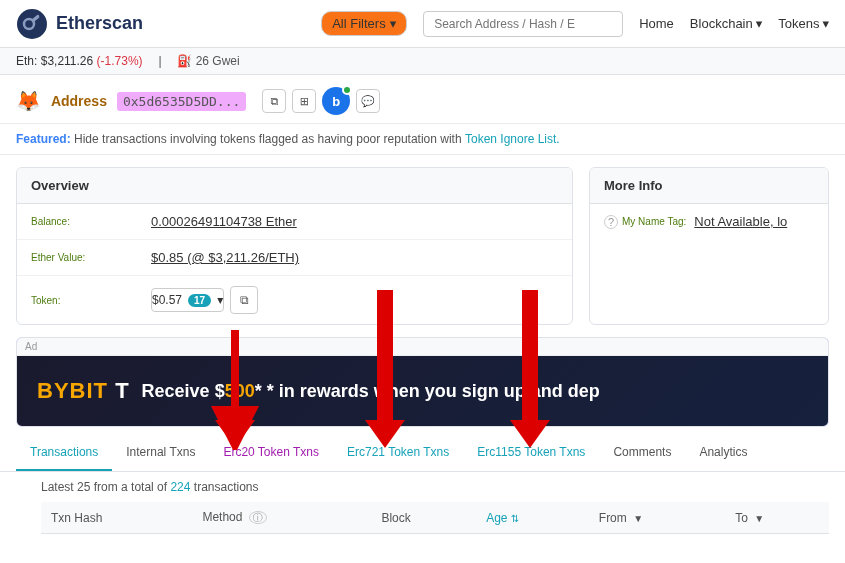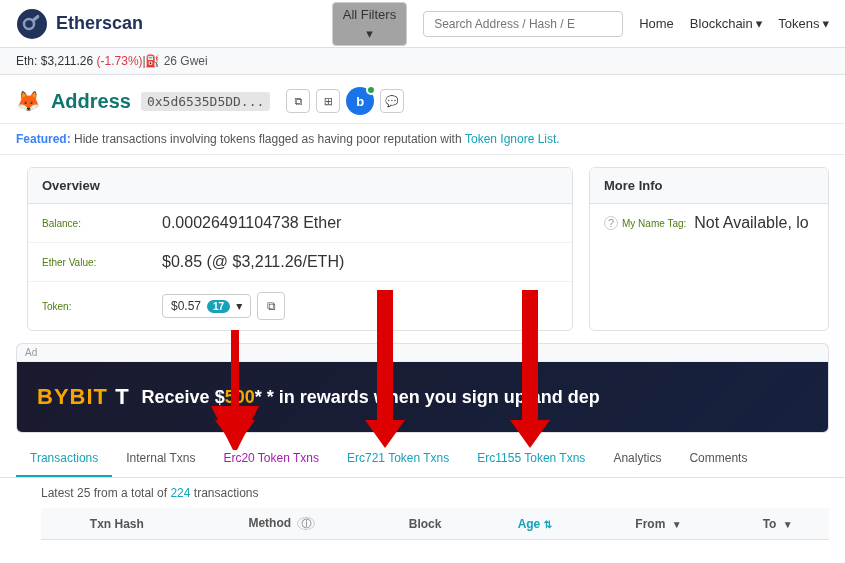--- a/index.html
+++ b/index.html
@@ -32,27 +32,26 @@
     .header-right {
       display: flex;
       align-items: center;
       gap: 12px;
     }
     .filters-btn {
       display: flex;
       align-items: center;
       gap: 4px;
       border: 1px solid #ccc;
-      border-radius: 4px;
+      border-radius: 10px;
       padding: 4px 10px;
-      background: #a3a3a3;
+      background: #f97316;
       cursor: pointer;
       font-size: 13px;
       color: #333;
-      flex-direction: column;
     }
     .search-bar {
       border: 1px solid #ccc;
       border-radius: 4px;
       padding: 5px 10px;
       width: 200px;
       font-size: 12px;
       color: #999;
       background: #fff;
     }
@@ -69,21 +68,21 @@
       align-items: center;
       gap: 3px;
     }
 
     
     .sub-header {
       background: #f8f9fa;
       padding: 6px 16px;
       display: flex;
       align-items: center;
-      gap: 0;
+      gap: 16px;
       border-bottom: 1px solid #e0e0e0;
       font-size: 12px;
       color: #555;
     }
     .eth-price {
       color: #333;
       font-weight: 500;
     }
     .eth-change {
       color: #dc3545;
@@ -97,31 +96,31 @@
 
     
     .address-section {
       padding: 12px 16px 8px 16px;
       border-bottom: 1px solid #e9ecef;
       display: flex;
       align-items: center;
       gap: 10px;
     }
     .address-title {
-      font-size: 20px;
+      font-size: 14px;
       font-weight: 600;
-      color: #0f766e;
+      color: #a16207;
       display: flex;
       align-items: center;
       gap: 8px;
     }
     .address-hash {
       font-size: 14px;
       color: #555;
-      background: #e5e5e5;
+      background: #f0abfc;
       padding: 2px 6px;
       border-radius: 3px;
     }
     .address-icons {
       display: flex;
       align-items: center;
       gap: 6px;
       margin-left: 6px;
     }
     .icon-btn {
@@ -177,21 +176,20 @@
     .featured-bold {
       font-weight: 700;
       color: #3b82f6;
     }
 
     
     .content-area {
       display: flex;
       gap: 16px;
       padding: 12px 16px;
-      margin-left: 11px;
     }
 
     
     .overview-card {
       border: 1px solid #dee2e6;
       border-radius: 6px;
       flex: 1;
       overflow: hidden;
     }
     .card-header {
@@ -215,31 +213,32 @@
       border-bottom: none;
     }
     .info-label {
       width: 120px;
       color: #4d7c0f;
       font-size: 10px;
       flex-shrink: 0;
     }
     .info-value {
       color: #333;
-      font-size: 16px;
+      font-size: 13px;
+      text-decoration: underline;
     }
     .token-dropdown {
       display: flex;
       align-items: center;
       gap: 6px;
     }
     .token-select {
       border: 1px solid #ccc;
       border-radius: 4px;
-      padding: 4px 8px;
+      padding: 4px 0;
       font-size: 12px;
       color: #333;
       background: #fff;
       cursor: pointer;
       display: flex;
       align-items: center;
       gap: 6px;
     }
     .token-count-badge {
       background: #17a2b8;
@@ -352,24 +351,24 @@
     .table-info a {
       color: #17a2b8;
       text-decoration: none;
     }
     .data-table {
       width: 100%;
       border-collapse: collapse;
     }
     .data-table th {
       padding: 8px 10px;
-      text-align: center;
-      font-size: 12px;
-      color: #555;
-      font-weight: 700;
+      text-align: left;
+      font-size: 12px;
+      color: #555;
+      font-weight: 400;
       border-bottom: 1px solid #dee2e6;
       background: #f8f9fa;
     }
     .data-table th .sort-icon {
       font-size: 10px;
       color: #17a2b8;
       cursor: pointer;
     }
 
     
@@ -518,22 +517,22 @@
     </div>
   </div>
 
   <div class="tabs-section">
     <div class="tabs-row">
       <div class="tab active">Transactions</div>
       <div class="tab">Internal Txns</div>
       <div class="tab highlighted" style="color:#a21caf; font-weight:500;">Erc20 Token Txns</div>
       <div class="tab highlighted" style="color:#17a2b8; font-weight:500;">Erc721 Token Txns</div>
       <div class="tab highlighted" style="color:#17a2b8; font-weight:500;">Erc1155 Token Txns</div>
+      <div class="tab">Comments</div>
       <div class="tab">Analytics</div>
-      <div class="tab">Comments</div>
     </div>
   </div>
 
   <div class="table-section">
     <div class="table-info">
       <span>Latest 25 from a total of</span>
       <a href="#">224</a>
       <span>transactions</span>
     </div>
     <table class="data-table">

